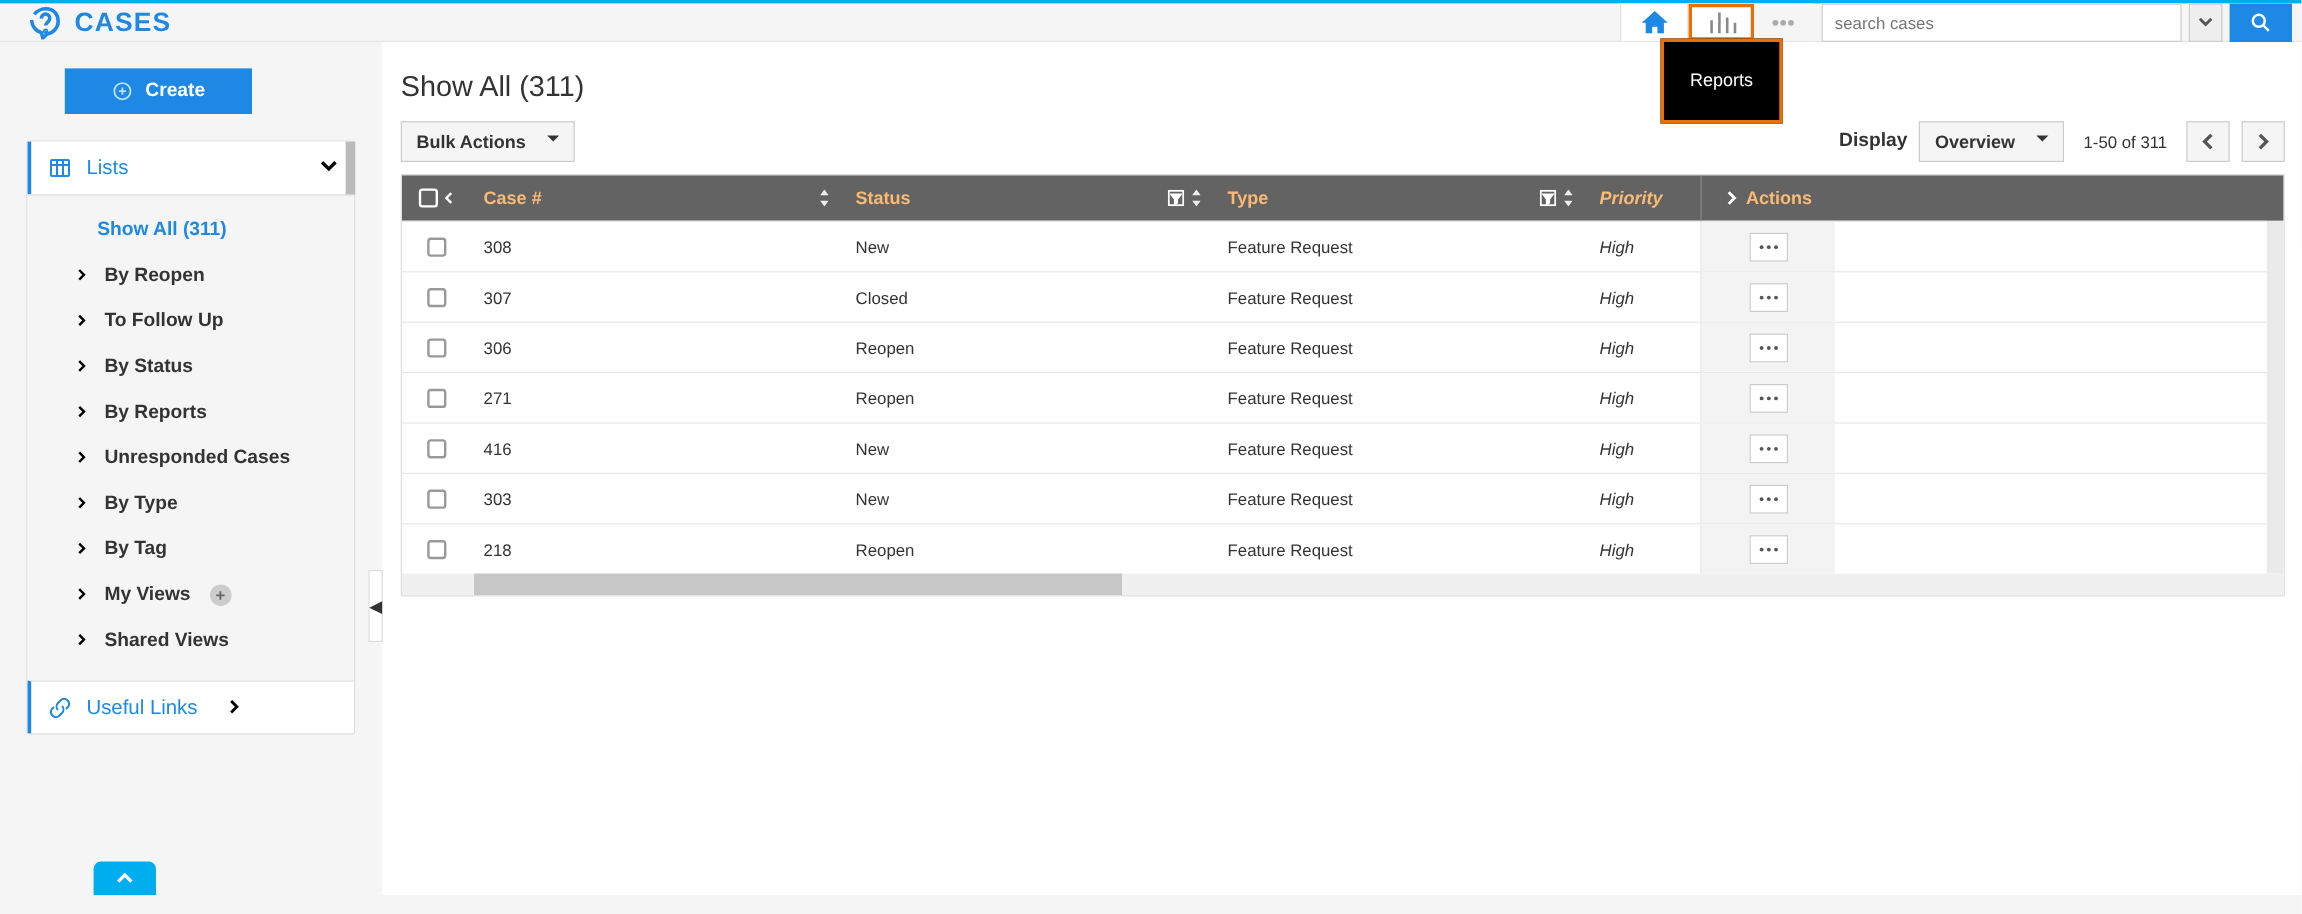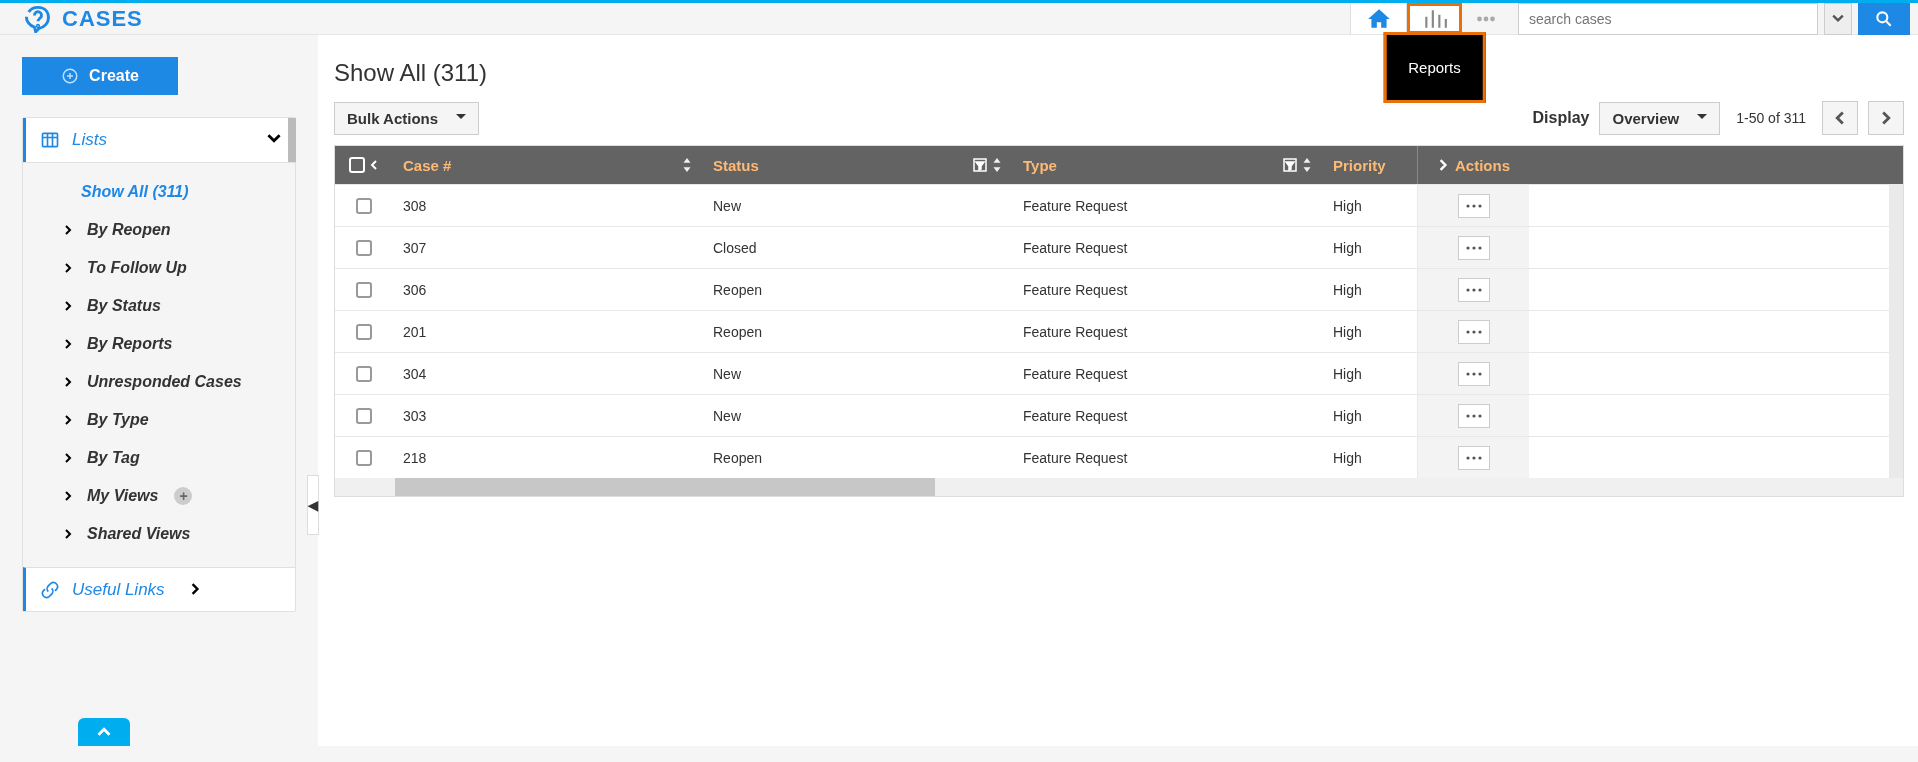--- a/index.html
+++ b/index.html
@@ -28,24 +28,24 @@
 .search-input { height: 32px; width: 300px; border: 1px solid #ccc; padding: 0 10px; font-size: 14px; color: #888; }
 .search-dd { height: 32px; width: 28px; background: #eee; border: 1px solid #ccc; display: flex; align-items: center; justify-content: center; cursor: pointer; }
 .search-go { height: 32px; width: 52px; background: #1e88e5; display: flex; align-items: center; justify-content: center; cursor: pointer; }
 .search-go svg { color: #fff; width: 20px; height: 20px; }
 
 
 .layout { display: flex; height: calc(100vh - 51px); }
 
 
 .sidebar { width: 318px; background: #f5f5f5; padding: 22px 22px 0 22px; position: relative; }
-.create-btn { height: 38px; width: 156px; background: #1e88e5; color: #fff; font-size: 16px; font-weight: bold; display: flex; align-items: center; justify-content: center; gap: 10px; cursor: pointer; }
+.create-btn { height: 38px; width: 156px; background: #1e88e5; color: #fff; font-size: 16px; font-weight: bold; display: flex; align-items: center; justify-content: center; gap: 10px; cursor: pointer; margin-left: 32px; }
 .create-btn svg { width: 18px; height: 18px; }
 
-.side-panel { margin-top: 22px; background: #fff; border: 1px solid #e0e0e0; border-radius: 2px; position: relative; font-style: italic; }
+.side-panel { margin-top: 22px; background: #fff; border: 1px solid #e0e0e0; border-radius: 2px; position: relative; }
 .side-scroll { position: absolute; right: -1px; top: 0; width: 8px; height: 44px; background: #bbb; }
 .panel-header { display: flex; align-items: center; height: 44px; padding: 0 14px; gap: 12px; border-left: 3px solid #1e88e5; cursor: pointer; color: #1e88e5; font-size: 17px; }
 .panel-header .spacer { flex: 1; }
 .panel-body { background: #f5f5f5; border-top: 1px solid #e0e0e0; padding: 10px 0 14px 0; }
 .panel-body .sub-active { color: #1e88e5; font-weight: bold; font-size: 16px; padding: 10px 10px 10px 58px; cursor: pointer; }
 .panel-body .sub-item { display: flex; align-items: center; gap: 10px; padding: 10px 10px 10px 40px; font-size: 16px; font-weight: bold; color: #333; cursor: pointer; }
 .panel-body .sub-item .chev { width: 14px; }
 .panel-body .sub-item .add-circ { width: 18px; height: 18px; border-radius: 50%; background: #ccc; color: #666; display: flex; align-items: center; justify-content: center; font-size: 14px; margin-left: 6px; }
 
 .panel-header2 { display: flex; align-items: center; height: 44px; padding: 0 14px; gap: 12px; border-top: 1px solid #e0e0e0; border-left: 3px solid #1e88e5; color: #1e88e5; font-size: 17px; cursor: pointer; }
@@ -66,21 +66,21 @@
 .nav-btn { width: 36px; height: 34px; border: 1px solid #ccc; background: #f5f5f5; display: inline-flex; align-items: center; justify-content: center; cursor: pointer; color: #555; }
 
 
 .table-wrap { border: 1px solid #ddd; position: relative; overflow: hidden; }
 .thead { display: flex; background: #636363; color: #fdba74; height: 38px; align-items: center; font-weight: bold; font-size: 15px; }
 .th, .td { padding: 0 10px; display: flex; align-items: center; height: 100%; }
 .col-check { width: 58px; justify-content: center; gap: 4px; }
 .col-case { flex: 0 0 310px; }
 .col-status { flex: 0 0 310px; }
 .col-type { flex: 0 0 310px; }
-.col-priority { flex: 0 0 94px; }
+.col-priority { flex: 0 0 94px; font-style: italic; }
 .col-actions { flex: 0 0 112px; justify-content: center; border-left: 1px solid #888; }
 .th .spacer { flex: 1; }
 .sort-ic { opacity: .9; }
 .tbody .row { display: flex; height: 42px; border-top: 1px solid #e8e8e8; align-items: center; }
 .tbody .row:nth-child(odd) { background: #fff; }
 .tbody .row .col-actions { border-left: 1px solid #e8e8e8; background: #f3f3f3; height: 100%; }
 .checkbox { width: 16px; height: 16px; border: 2px solid #999; border-radius: 3px; cursor: pointer; background: #fff; }
 .thead .checkbox { border-color: #fff; background: transparent; }
 .row-more { width: 32px; height: 24px; border: 1px solid #ccc; background: #fff; display: flex; align-items: center; justify-content: center; cursor: pointer; color: #555; }
 
@@ -375,39 +375,39 @@
                   <circle cx="9" cy="3" r="1.6"></circle>
                   <circle cx="15" cy="3" r="1.6"></circle>
                 </svg>
               </div>
             </div>
           </div>
           <div class="row">
             <div class="td col-check">
               <span class="checkbox"></span>
             </div>
-            <div class="td col-case">201</div>
+            <div class="td col-case">271</div>
             <div class="td col-status">Reopen</div>
             <div class="td col-type">Feature Request</div>
             <div class="td col-priority">High</div>
             <div class="td col-actions">
               <div class="row-more">
                 <svg width="18" height="6" viewBox="0 0 18 6" fill="#555">
                   <circle cx="3" cy="3" r="1.6"></circle>
                   <circle cx="9" cy="3" r="1.6"></circle>
                   <circle cx="15" cy="3" r="1.6"></circle>
                 </svg>
               </div>
             </div>
           </div>
           <div class="row">
             <div class="td col-check">
               <span class="checkbox"></span>
             </div>
-            <div class="td col-case">304</div>
+            <div class="td col-case">416</div>
             <div class="td col-status">New</div>
             <div class="td col-type">Feature Request</div>
             <div class="td col-priority">High</div>
             <div class="td col-actions">
               <div class="row-more">
                 <svg width="18" height="6" viewBox="0 0 18 6" fill="#555">
                   <circle cx="3" cy="3" r="1.6"></circle>
                   <circle cx="9" cy="3" r="1.6"></circle>
                   <circle cx="15" cy="3" r="1.6"></circle>
                 </svg>

